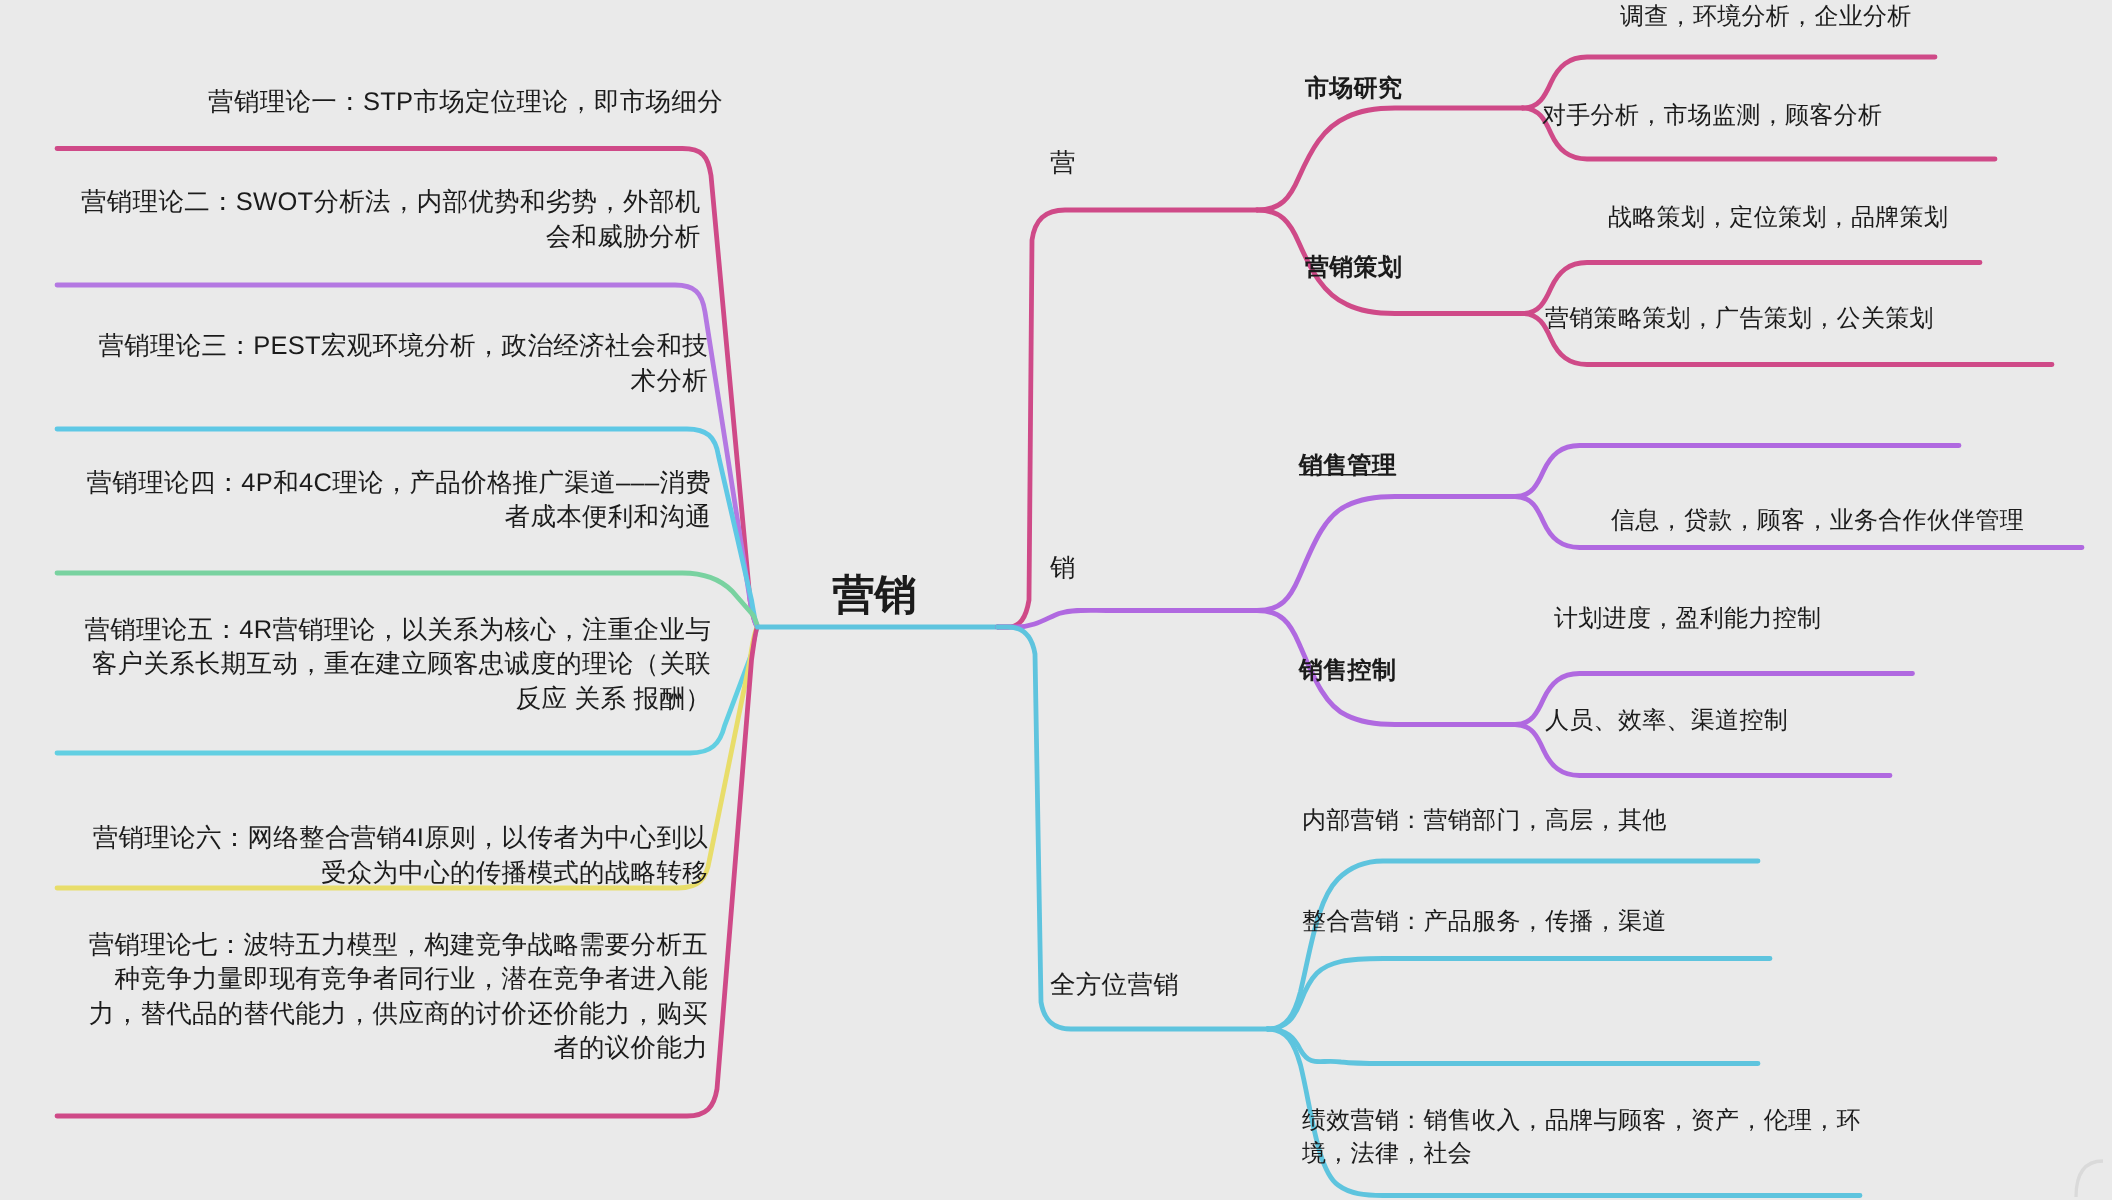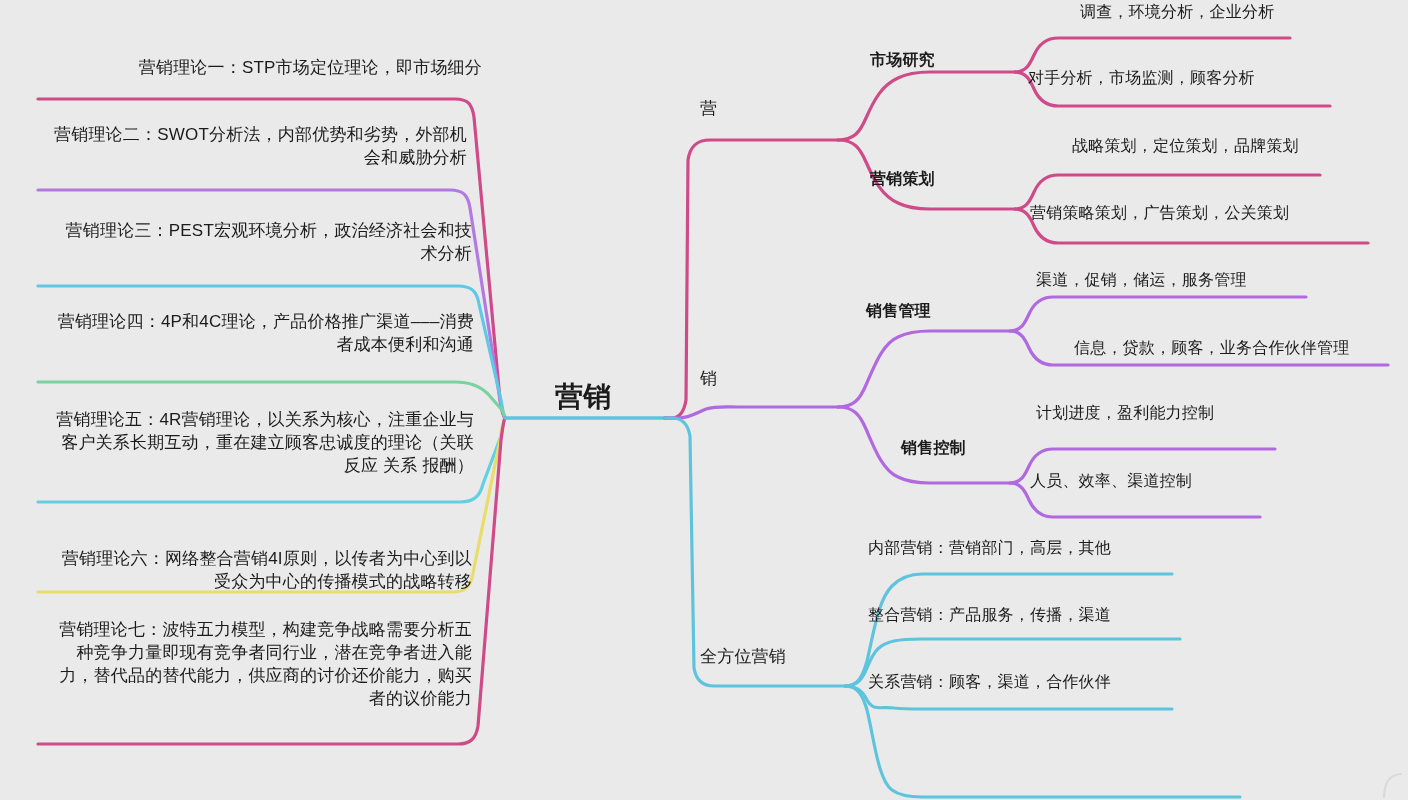--- a/index.html
+++ b/index.html
@@ -124,44 +124,43 @@
   <div class="node lvl1-label" style="left:700px; top:97px;">营</div>
 
   <div class="node lvl1-label" style="left:700px; top:367px;">销</div>
 
   <div class="node lvl1-label" style="left:700px; top:645px;">全方位营销</div>
 
   <div class="node lvl2-label" style="left:870px; top:33px;margin-top:16px;">市场研究</div>
 
   <div class="node lvl2-label" style="left:870px; top:168px;">营销策划</div>
 
-  <div class="node lvl2-label" style="left:866px; top:300px;">销售管理</div>
+  <div class="node lvl2-label" style="left:866px; top:300px;text-decoration:underline;">销售管理</div>
 
-  <div class="node lvl2-label" style="left:866px; top:437px;margin-left:35px;">销售控制</div>
+  <div class="node lvl2-label" style="left:866px; top:437px;">销售控制</div>
 
   <div class="node leaf-label" style="left:1036px; top:1px; width:360px;margin-left:44px;">调查，环境分析，企业分析</div>
 
   <div class="node leaf-label" style="left:1028px; top:67px; width:370px;">对手分析，市场监测，顾客分析</div>
 
   <div class="node leaf-label" style="left:1036px; top:135px; width:360px;margin-left:36px;">战略策划，定位策划，品牌策划</div>
 
   <div class="node leaf-label" style="left:1030px; top:202px; width:375px;">营销策略策划，广告策划，公关策划</div>
 
-  <div class="node leaf-label" style="left:1036px; top:269px; width:360px;">渠道，促销，储运，服务管理</div>
 
   <div class="node leaf-label" style="left:1030px; top:337px; width:375px;padding-left:44px;">信息，贷款，顾客，业务合作伙伴管理</div>
 
   <div class="node leaf-label" style="left:1036px; top:402px; width:360px;">计划进度，盈利能力控制</div>
 
   <div class="node leaf-label" style="left:1030px; top:470px; width:360px;">人员、效率、渠道控制</div>
 
   <div class="node leaf-label" style="left:868px; top:604px; width:420px;">整合营销：产品服务，传播，渠道</div>
 
   <div class="node leaf-label" style="left:868px; top:537px; width:420px;">内部营销：营销部门，高层，其他</div>
 
-  <div class="node leaf-label" style="left:868px; top:671px; width:420px;">关系营销：顾客，渠道，合作伙伴</div>
 
+  <div class="node leaf-label" style="left:868px; top:737px; width:400px;">绩效营销：销售收入，品牌与顾客，资产，伦理，环境，法律，社会</div>
 
   <svg class="wm" viewBox="0 0 46 34">
     <path d="M42,10 C30,10 24,18 24,34" stroke="#555" stroke-width="2.2" fill="none"></path>
   </svg>
 
 </div>
 
 </body></html>

